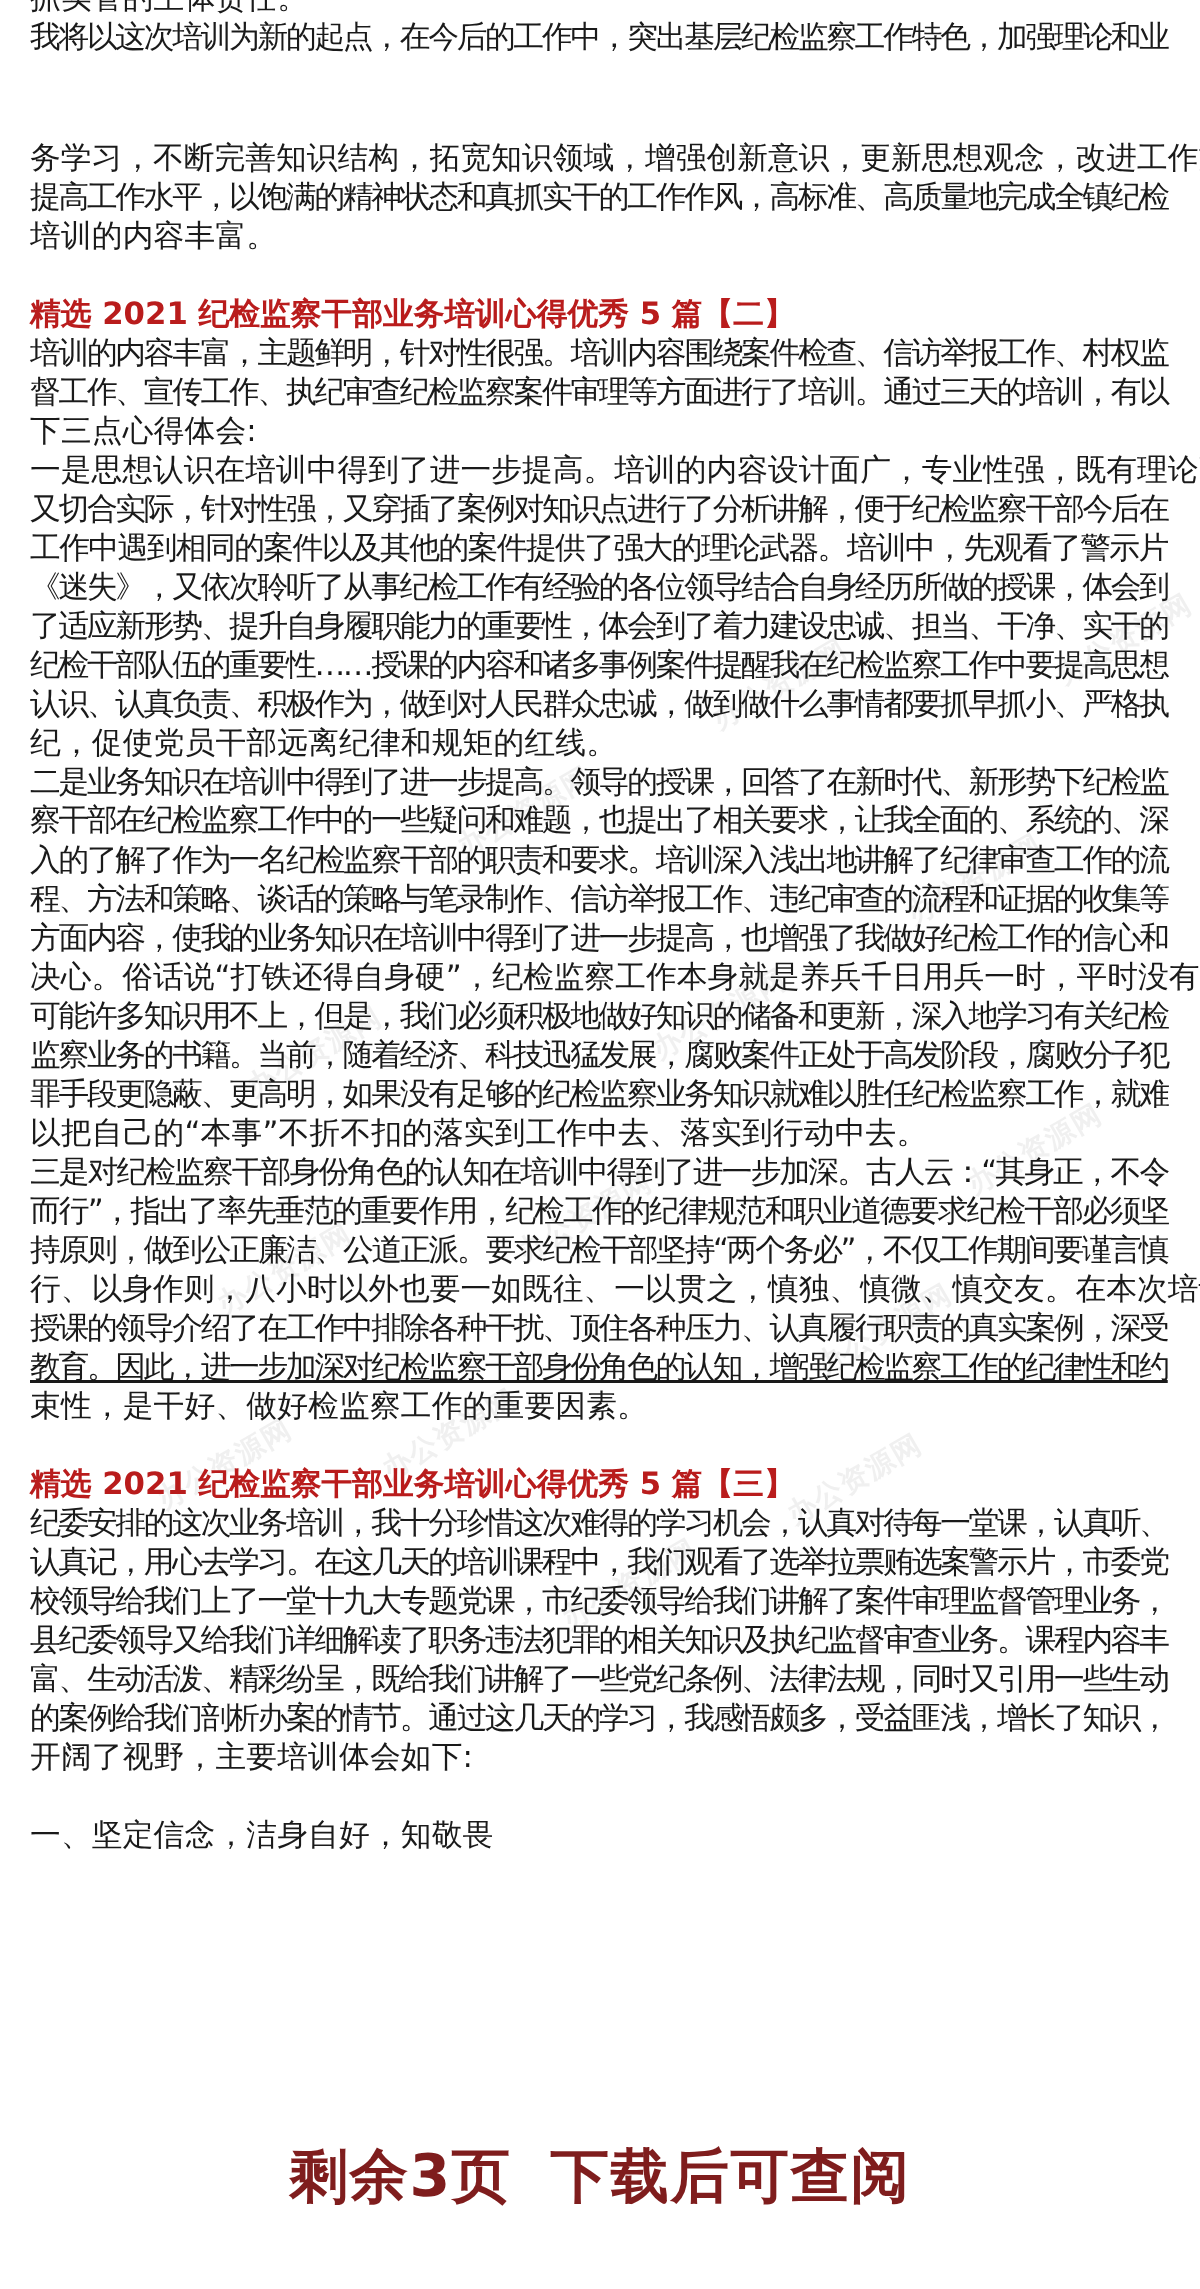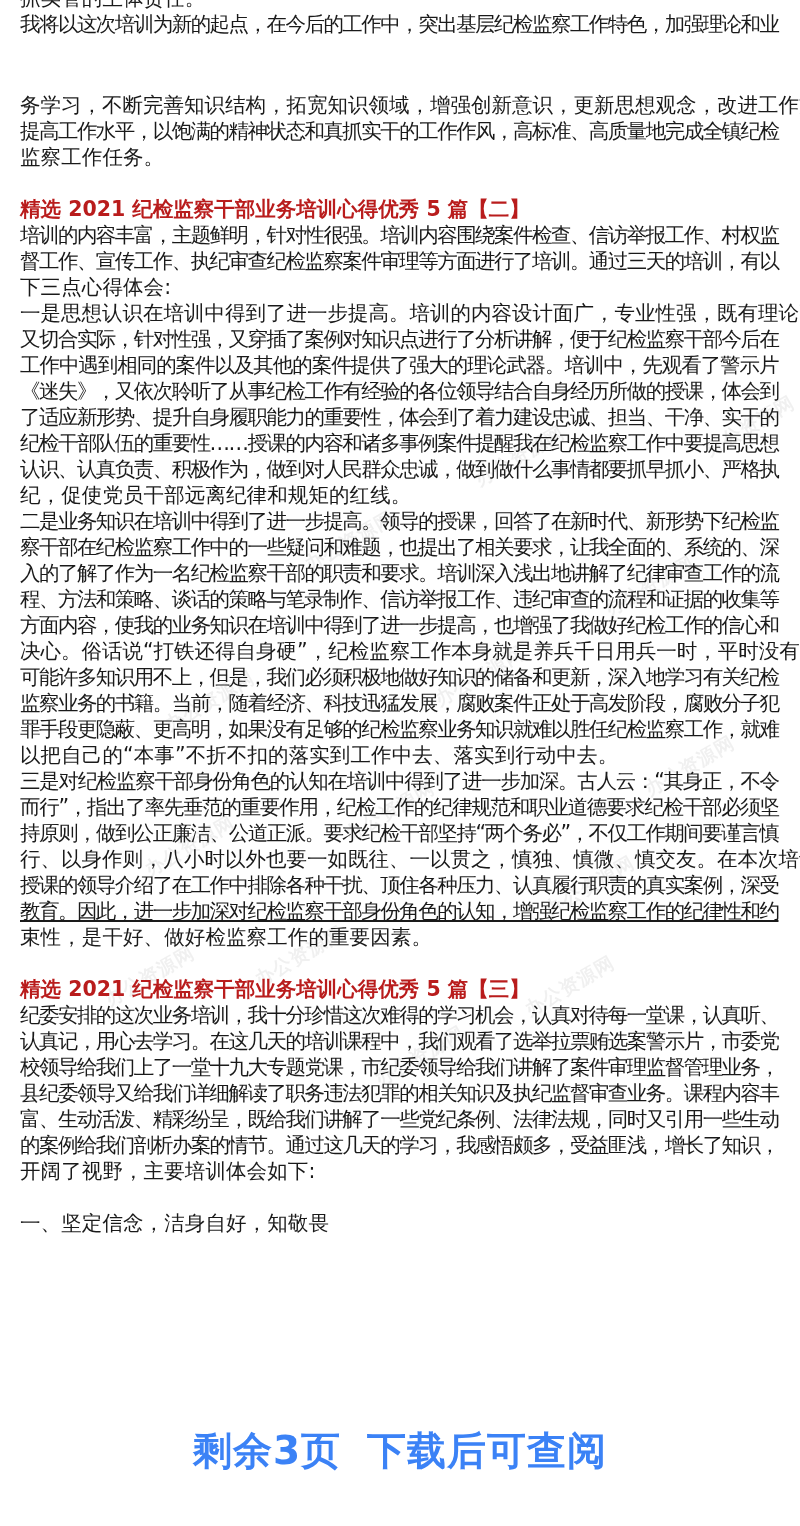--- a/index.html
+++ b/index.html
@@ -85,21 +85,21 @@
   .gap-blank { height: 26px; }
 
   
   .footer {
     position: absolute;
     left: 0;
     right: 0;
     top: 1424px;
     z-index: 3;
     text-align: center;
-    color: #3b82f6;
+    color: #7f1d1d;
     font-size: 39px;
     font-weight: 700;
     letter-spacing: 1px;
     font-family: "DejaVu Sans", "Liberation Sans", sans-serif;
     white-space: nowrap;
   }
   .footer .seg2 { margin-left: 26px; }
 </style>
 </head>
 <body>
@@ -128,21 +128,21 @@
     <div class="clip-top">
       <div class="line">抓实管的主体责任。</div>
     </div>
 
     <div class="line fit" style="letter-spacing: -1.538px;">我将以这次培训为新的起点，在今后的工作中，突出基层纪检监察工作特色，加强理论和业</div>
 
     <div class="gap-pagebreak"></div>
 
     <div class="line fit">务学习，不断完善知识结构，拓宽知识领域，增强创新意识，更新思想观念，改进工作方法，</div>
     <div class="line fit" style="letter-spacing: -1.538px;">提高工作水平，以饱满的精神状态和真抓实干的工作作风，高标准、高质量地完成全镇纪检</div>
-    <div class="line">监察工作任务。</div>
+    <div class="line">培训的内容丰富。</div>
 
     <div class="gap-blank"></div>
 
     <div class="heading">精选 2021 纪检监察干部业务培训心得优秀 5 篇【二】</div>
 
     <div class="line fit" style="letter-spacing: -1.538px;">培训的内容丰富，主题鲜明，针对性很强。培训内容围绕案件检查、信访举报工作、村权监</div>
     <div class="line fit" style="letter-spacing: -1.538px;">督工作、宣传工作、执纪审查纪检监察案件审理等方面进行了培训。通过三天的培训，有以</div>
     <div class="line">下三点心得体会:</div>
     <div class="line fit">一是思想认识在培训中得到了进一步提高。培训的内容设计面广，专业性强，既有理论高度，</div>
     <div class="line fit" style="letter-spacing: -1.538px;">又切合实际，针对性强，又穿插了案例对知识点进行了分析讲解，便于纪检监察干部今后在</div>

